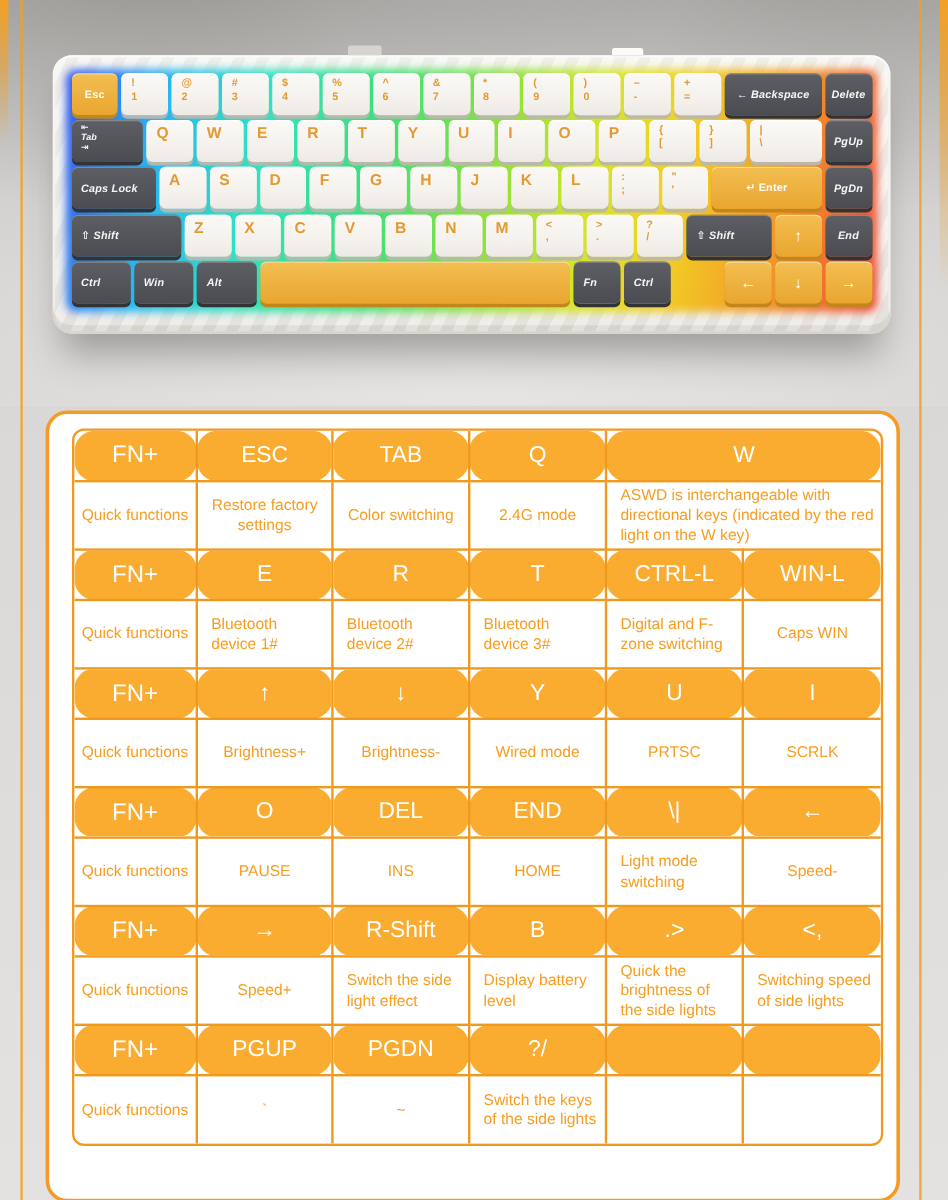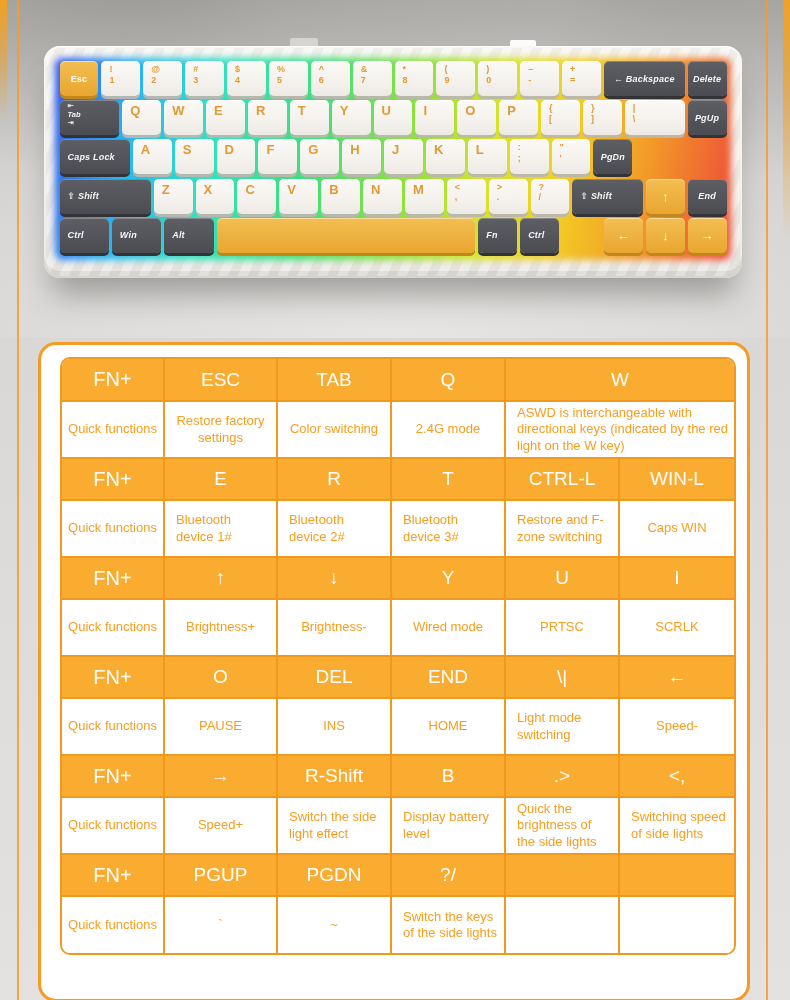--- a/index.html
+++ b/index.html
@@ -55,21 +55,21 @@
   .card{position:absolute;left:38px;top:342px;width:712px;height:660px;box-sizing:border-box;
     background:#fff;border:3px solid #f59b25;border-radius:18px;padding:12px 0 0 19px;}
   .card h1{margin:0 0 9px 2px;font-size:28px;font-weight:700;letter-spacing:-.4px;color:#f79e20;}
   .tbl-wrap{width:672px;border:2px solid #f0991f;border-radius:10px;overflow:hidden;}
   table{border-collapse:collapse;width:100%;table-layout:fixed;}
   td{border-right:2px solid #f0991f;border-bottom:2px solid #f0991f;text-align:center;
      padding:2px 6px;box-sizing:border-box;overflow:hidden;}
   td:last-child{border-right:none;}
   tr:last-child td{border-bottom:none;}
   tr.fn{background:#faac30;color:#fff;height:42px;}
-  tr.fn td{font-size:19px;font-weight:400;}
+  tr.fn td{font-size:19px;font-weight:400;border-radius:17px;}
   tr.fn td:first-child{font-size:20px;}
   tr.fun{background:#fff;color:#f79e20;height:57px;}
   tr.fun td{font-size:13px;line-height:1.25;}
   td.al{text-align:left;padding-left:11px;}
 </style>
 </head>
 <body>
 
 <div class="page">
 
@@ -224,20 +224,23 @@
             <div class="key k-w letter" style="width: calc(6.25% - 3px);">
               <span>L</span>
             </div>
             <div class="key k-w stack" style="width: calc(6.25% - 3px);">
               <span>:</span>
               <span>;</span>
             </div>
             <div class="key k-w stack" style="width: calc(6.25% - 3px);">
               <span>"</span>
               <span>'</span>
+            </div>
+            <div class="key k-y mod" style="width: calc(14.0625% - 3px);">
+              <span>↵ Enter</span>
             </div>
             <div class="key k-d mod" style="width: calc(6.25% - 3px);">
               <span>PgDn</span>
             </div>
           </div>
           <div class="krow">
             <div class="key k-d mod lft" style="width: calc(14.0625% - 3px);">
               <span>⇧ Shift</span>
             </div>
             <div class="key k-w letter" style="width: calc(6.25% - 3px);">
@@ -352,21 +355,21 @@
               <td>R</td>
               <td>T</td>
               <td>CTRL-L</td>
               <td>WIN-L</td>
             </tr>
             <tr class="fun">
               <td>Quick functions</td>
               <td class="al">Bluetooth device 1#</td>
               <td class="al">Bluetooth device 2#</td>
               <td class="al">Bluetooth device 3#</td>
-              <td class="al">Restore and F-zone switching</td>
+              <td class="al">Digital and F-zone switching</td>
               <td>Caps WIN</td>
             </tr>
             <tr class="fn">
               <td>FN+</td>
               <td>↑</td>
               <td>↓</td>
               <td>Y</td>
               <td>U</td>
               <td>I</td>
             </tr>

